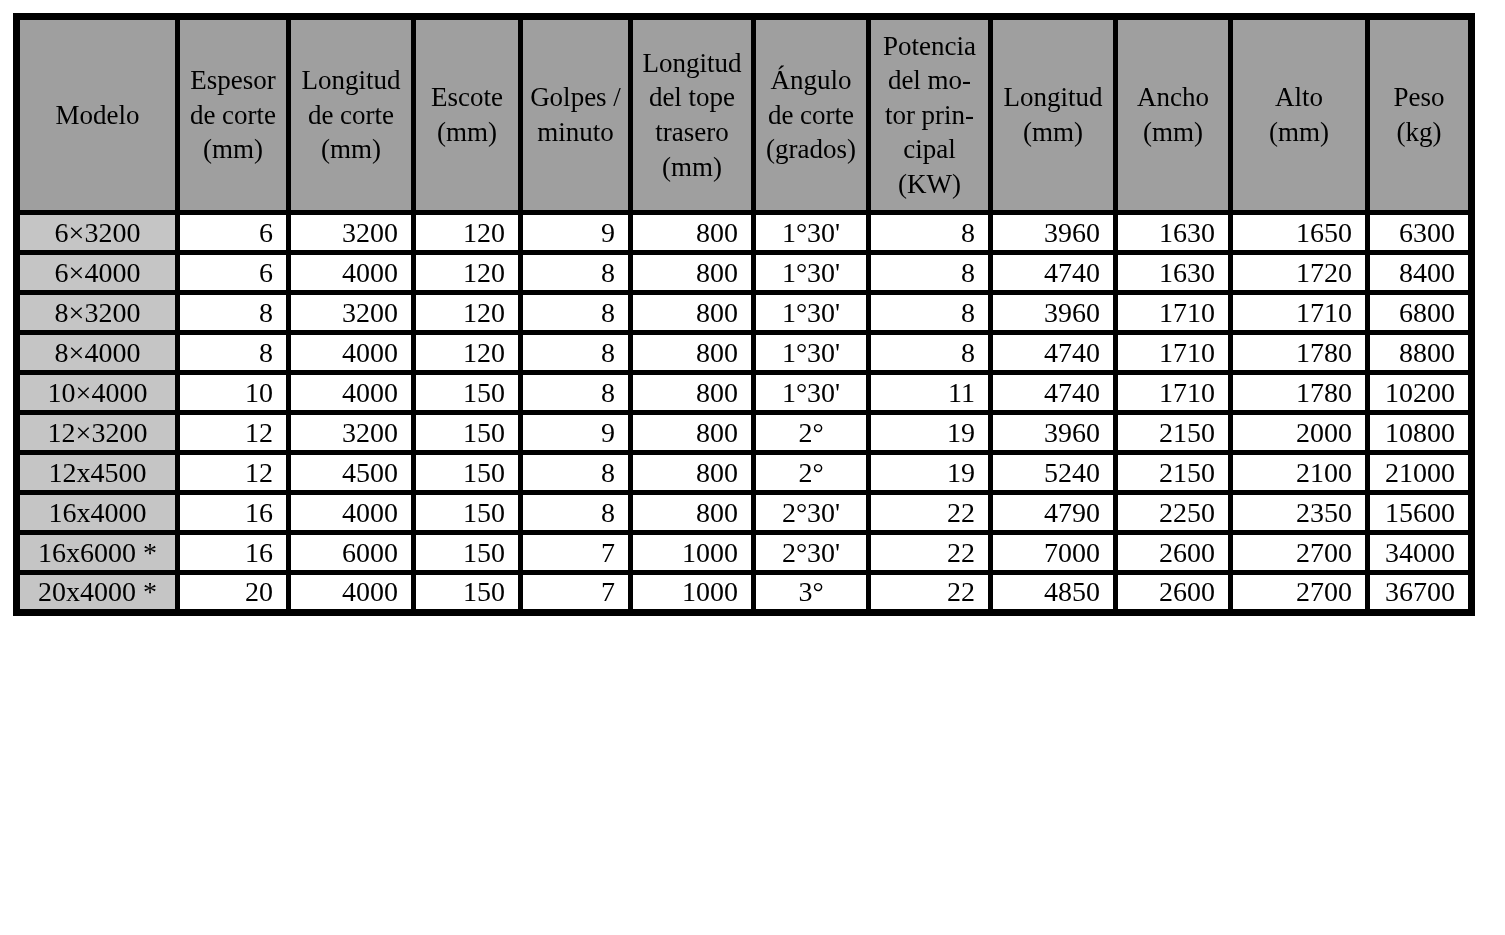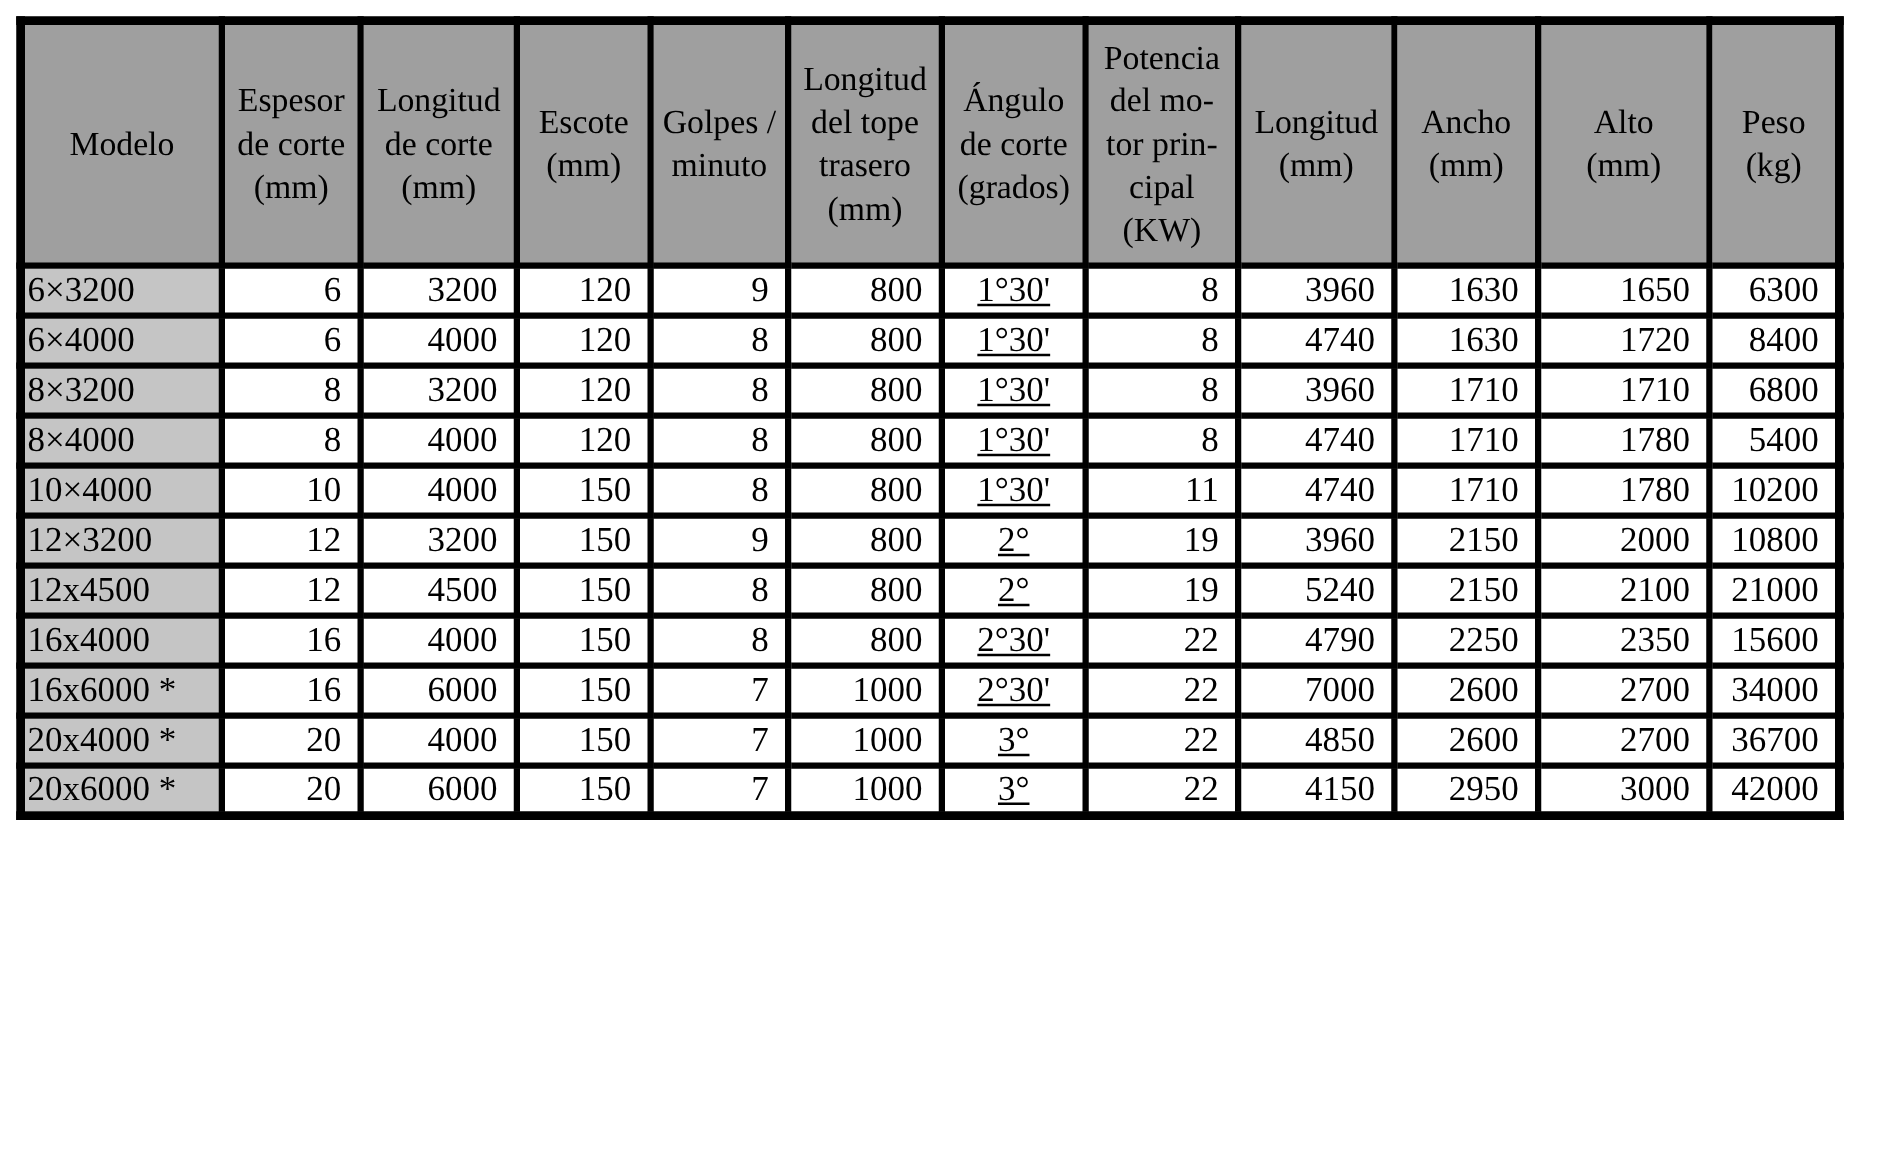--- a/index.html
+++ b/index.html
@@ -46,22 +46,22 @@
     padding: 0 2px;
   }
   td {
     background: var(--cell-bg);
     font-size: 28px;
     height: 40px;
     vertical-align: middle;
     padding: 0 13px 0 2px;
   }
   td.align-right  { text-align: right; }
-  td.align-center { text-align: center; padding: 0 2px; text-decoration: underline; }
-  td.model-cell   { background: var(--model-bg); text-align: left; padding: 0 2px; }
+  td.align-center { text-align: center; padding: 0 2px; }
+  td.model-cell   { background: var(--model-bg); text-align: center; padding: 0 2px; }
 </style>
 </head>
 <body>
 
 <div class="page">
   <table class="spec-table">
     <colgroup id="spec-colgroup">
         <col style="width: 161px;">
         <col style="width: 111px;">
         <col style="width: 125px;">
@@ -158,21 +158,21 @@
           <td class="align-right">8</td>
           <td class="align-right">4000</td>
           <td class="align-right">120</td>
           <td class="align-right">8</td>
           <td class="align-right">800</td>
           <td class="align-center">1°30'</td>
           <td class="align-right">8</td>
           <td class="align-right">4740</td>
           <td class="align-right">1710</td>
           <td class="align-right">1780</td>
-          <td class="align-right">5400</td>
+          <td class="align-right">8800</td>
         </tr>
         <tr>
           <td class="model-cell">10×4000</td>
           <td class="align-right">10</td>
           <td class="align-right">4000</td>
           <td class="align-right">150</td>
           <td class="align-right">8</td>
           <td class="align-right">800</td>
           <td class="align-center">1°30'</td>
           <td class="align-right">11</td>
@@ -244,29 +244,15 @@
           <td class="align-right">150</td>
           <td class="align-right">7</td>
           <td class="align-right">1000</td>
           <td class="align-center">3°</td>
           <td class="align-right">22</td>
           <td class="align-right">4850</td>
           <td class="align-right">2600</td>
           <td class="align-right">2700</td>
           <td class="align-right">36700</td>
         </tr>
-        <tr>
-          <td class="model-cell">20x6000 *</td>
-          <td class="align-right">20</td>
-          <td class="align-right">6000</td>
-          <td class="align-right">150</td>
-          <td class="align-right">7</td>
-          <td class="align-right">1000</td>
-          <td class="align-center">3°</td>
-          <td class="align-right">22</td>
-          <td class="align-right">4150</td>
-          <td class="align-right">2950</td>
-          <td class="align-right">3000</td>
-          <td class="align-right">42000</td>
-        </tr>
       </tbody>
   </table>
 </div>
 
 </body></html>

